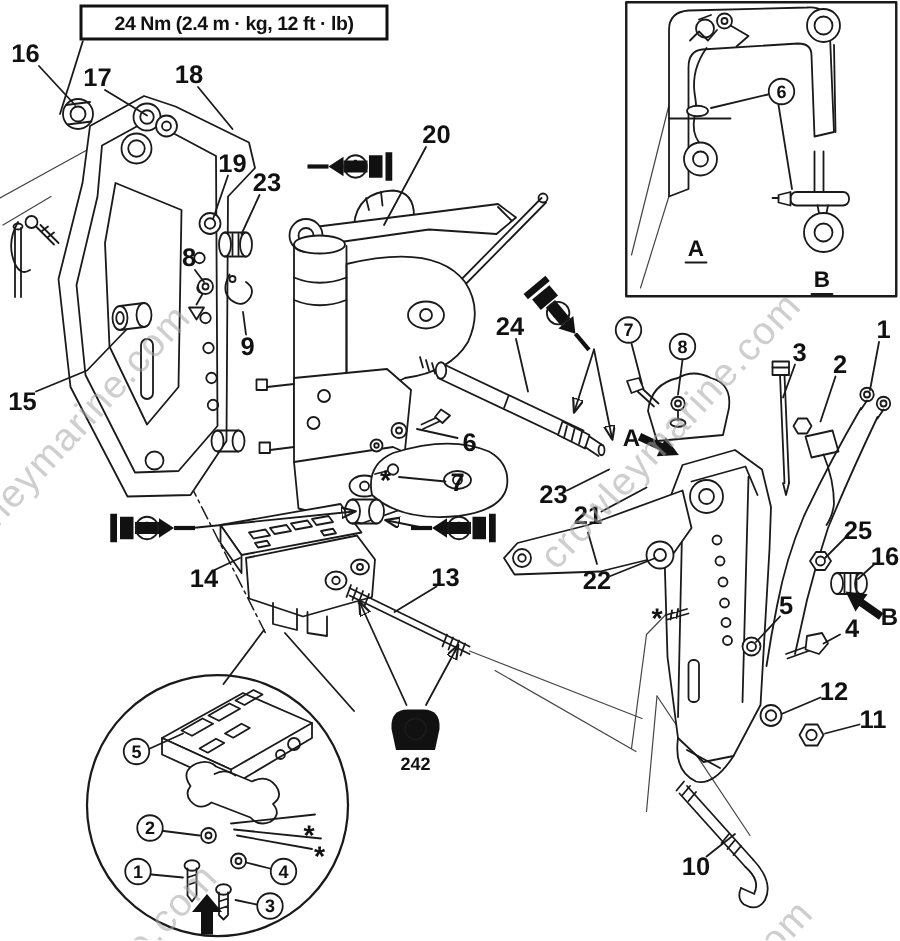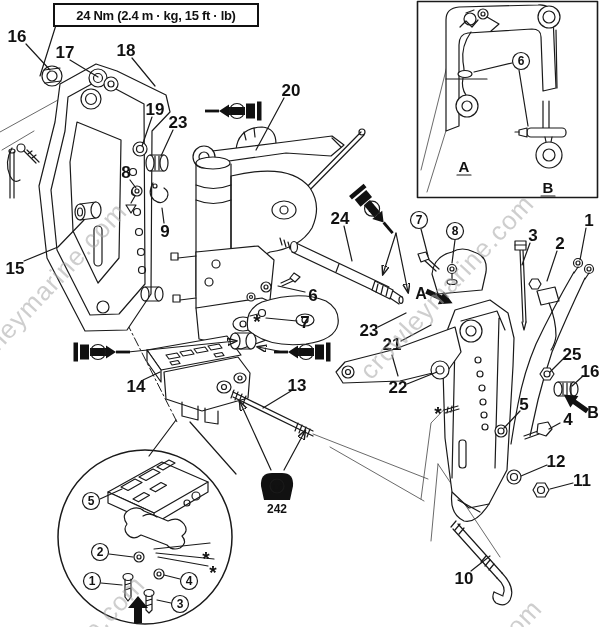--- a/index.html
+++ b/index.html
@@ -540,21 +540,21 @@
           <text x="189" y="581" class="ct">4</text>
         </g>
         <g>
           <polyline points="171,603 157,600" class="ld"></polyline>
           <circle cx="180" cy="604" r="8.5" class="cc"></circle>
           <text x="180" y="604" class="ct">3</text>
         </g>
       </g>
     </svg>
 
-  <div id="torque-box">24 Nm (2.4 m · kg, 15 ft · lb)</div>
+  <div id="torque-box">24 Nm (2.4 m · kg, 12 ft · lb)</div>
 
   <div id="wm-layer">
       <div class="wm" style="left: 40px; top: 295px; transform: translate(-50%, -50%) rotate(-47deg);">crowleymarine.com</div>
       <div class="wm" style="left: 447px; top: 287px; transform: translate(-50%, -50%) rotate(-47deg);">crowleymarine.com</div>
       <div class="wm" style="left: 58px; top: 668px; transform: translate(-50%, -50%) rotate(-47deg);">crowleymarine.com</div>
       <div class="wm" style="left: 455px; top: 692px; transform: translate(-50%, -50%) rotate(-47deg);">crowleymarine.com</div>
     </div>
 </div>
 
 </body></html>

